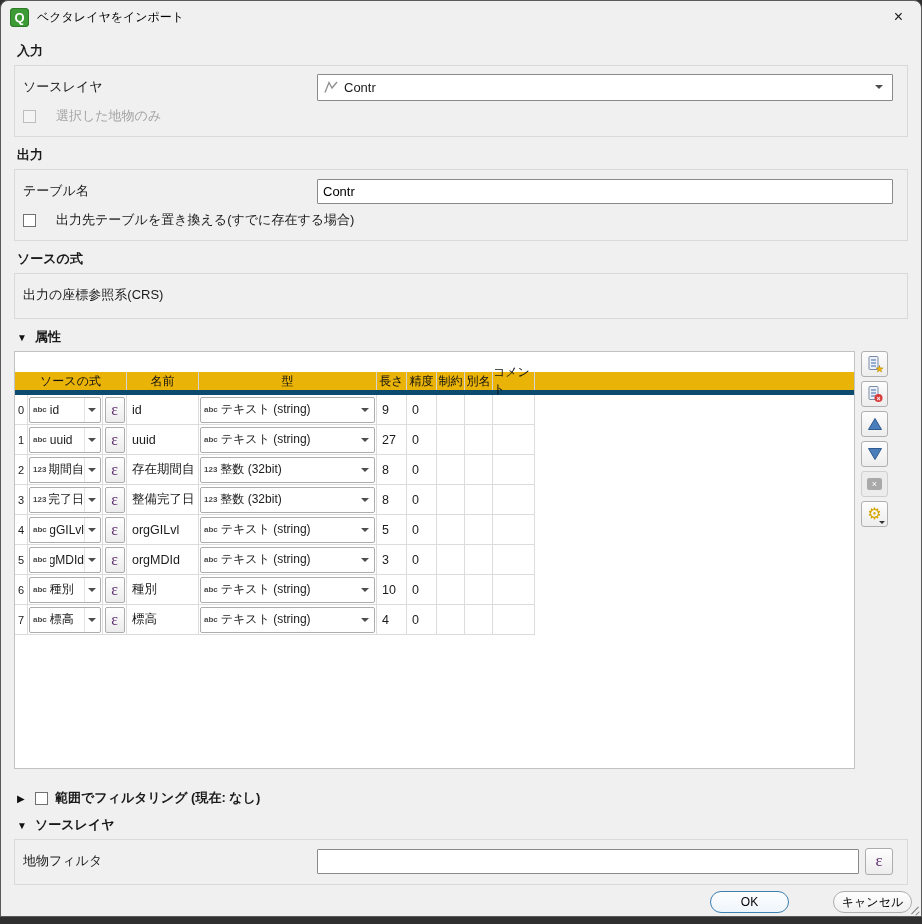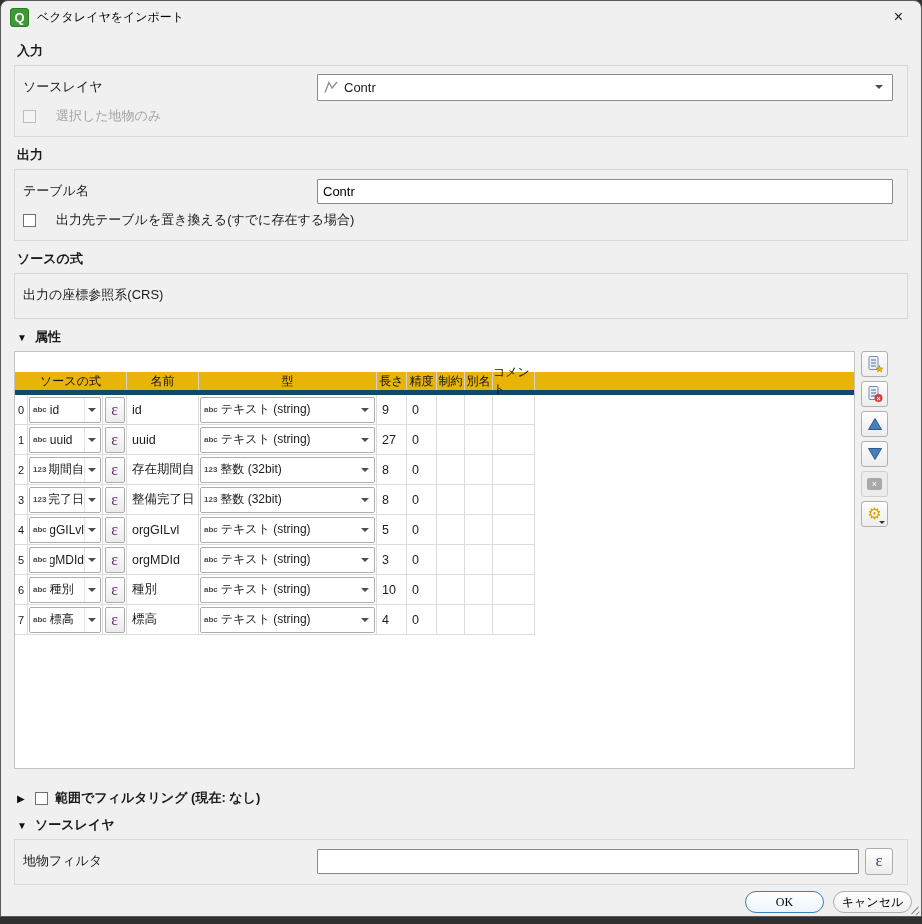--- a/index.html
+++ b/index.html
@@ -105,23 +105,23 @@
     background:linear-gradient(#fdfdfd,#ededed); display:flex; align-items:center; justify-content:center;
     position:relative;
   }
   .side-btn.disabled { background:#ececec; border-color:#cfcfcf; }
   .gear-glyph { color:#d6a500; font-size:16px; line-height:1; }
   .gear-caret { position:absolute; right:2px; bottom:2px; width:0; height:0; border-left:3px solid transparent; border-right:3px solid transparent; border-top:3px solid #333; }
   .clear-glyph { width:15px; height:12px; background:#a9a9a9; border-radius:2px; color:#fff; font-size:9px; display:flex; align-items:center; justify-content:center; }
   
   .footer-btns { position:absolute; right:9px; bottom:3px; display:flex; gap:9px; }
   .btn {
-    min-width:79px; height:22px; font-size:12px; font-family:Liberation Serif, serif;
+    min-width:79px; height:22px; font-size:12px; font-family:Liberation Sans, sans-serif;
     border:1px solid #adadad; border-radius:11px; background:linear-gradient(#fefefe,#f0f0f0);
-    display:flex; align-items:center; justify-content:center; color:#000;
+    display:flex; align-items:center; justify-content:center; color:#000;margin-left:35px;
   }
   .btn.default { border:1px solid #3c7fb1; background:linear-gradient(#fdfeff,#eef5fc); }
   .grip { position:absolute; right:1px; bottom:1px; width:12px; height:12px; }
   .grip i { position:absolute; background:#7a7a7a; height:1px; transform:rotate(-45deg); display:block; }
 </style>
 </head>
 <body>
 
 <div class="window">
 

